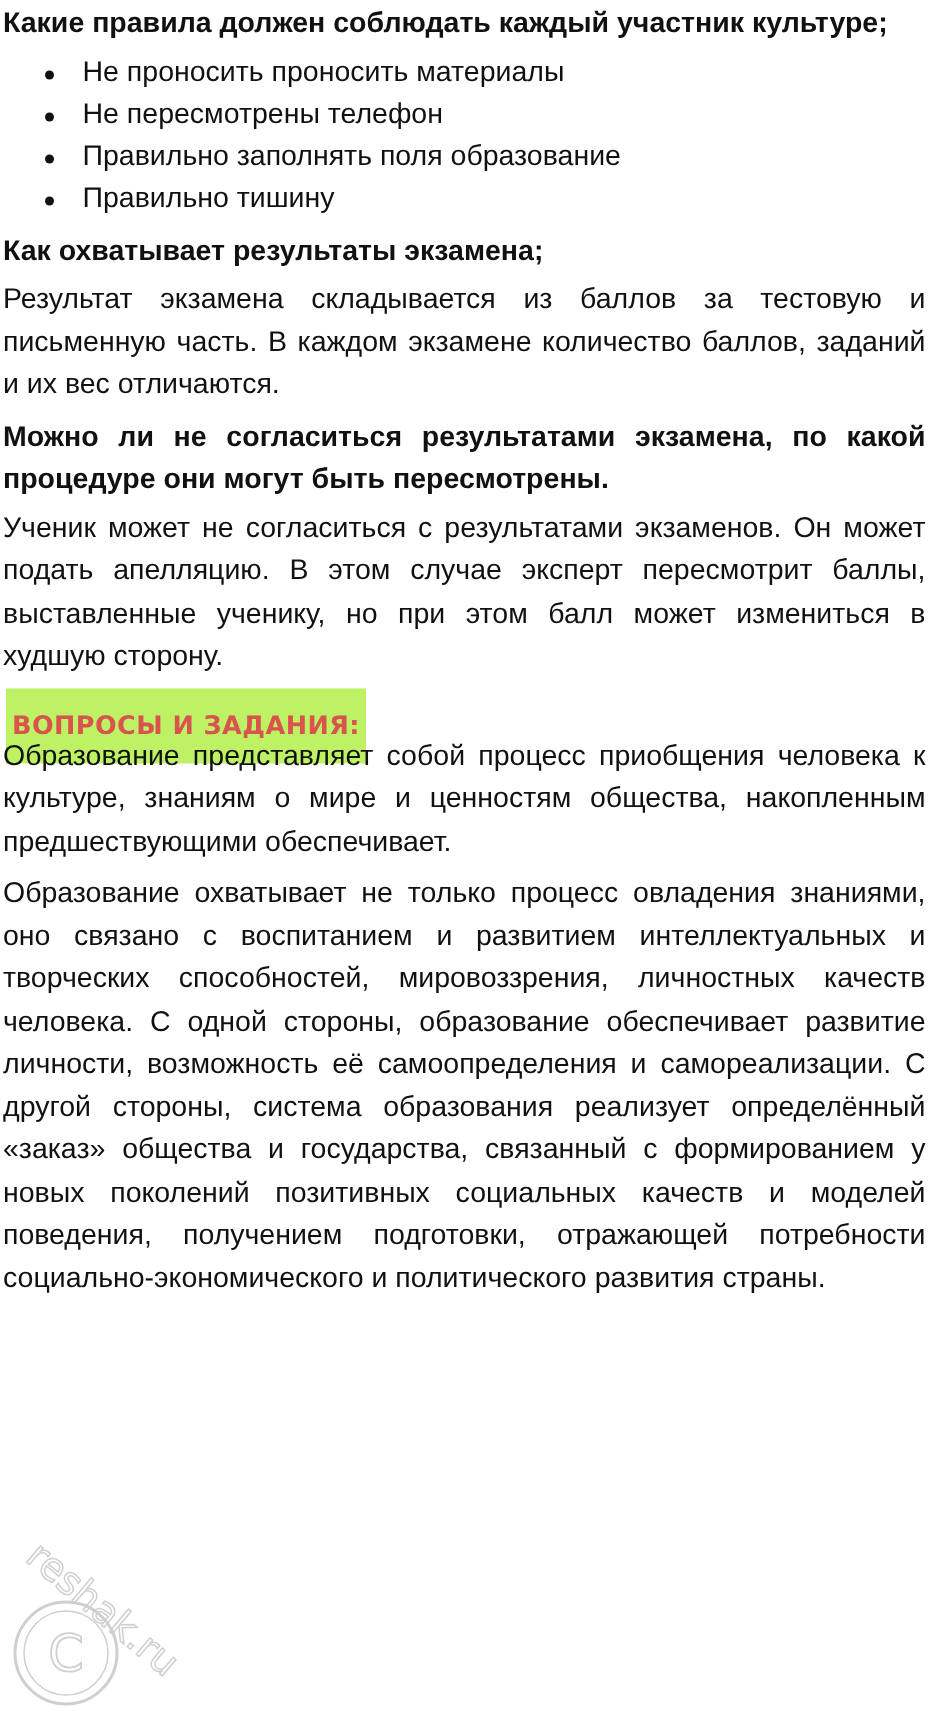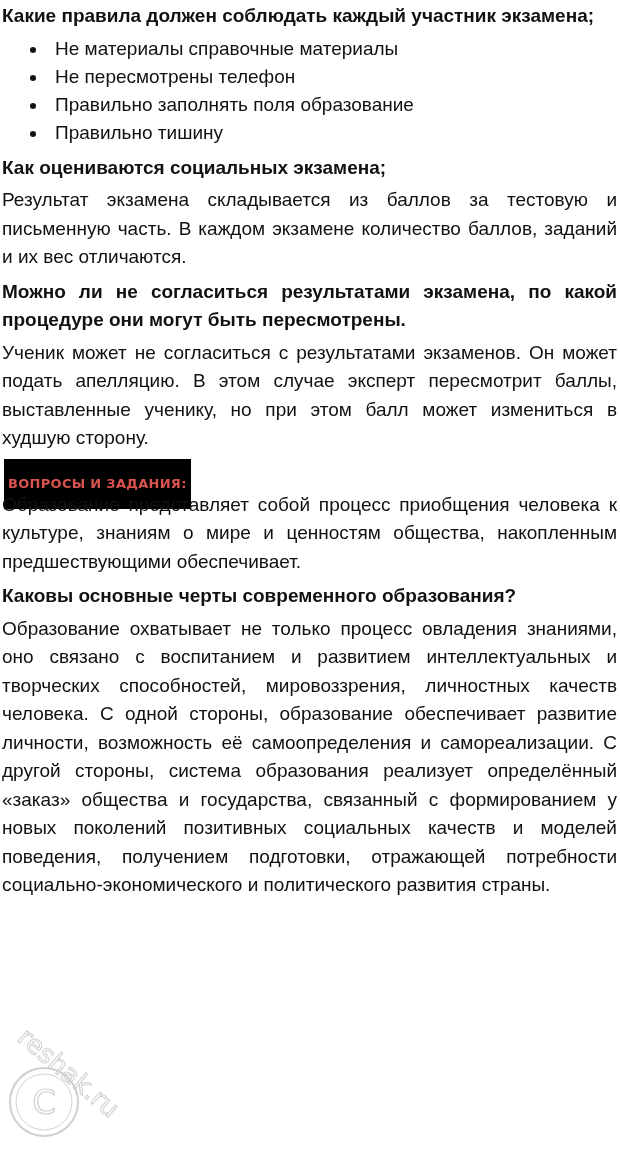--- a/index.html
+++ b/index.html
@@ -16,74 +16,73 @@
   .p { margin: 0 0 6px 0; }
   ul.rules { list-style: none; margin: 2px 0 6px 0; padding: 0 0 0 26px; }
   ul.rules li { position: relative; padding-left: 27px; line-height: 28.3px; text-align: left; }
   ul.rules li::before {
     content: ""; position: absolute; left: 2px; top: 12px;
     width: 6px; height: 6px; border-radius: 50%; background: #111;
   }
   .label-wrap { margin: 4px 0 6px 0; height: 26px; }
   .section-label {
     display: inline-block;
-    background: #000000;
+    background: #bef264;
     color: #d9534f;
     font-weight: bold;
-    font-size: 13px;
+    font-size: 17px;
     line-height: 18px;
     padding: 16px 4px;
     letter-spacing: 0.3px;
     text-transform: uppercase;
     margin-left: 2px;
     font-family: "DejaVu Sans", sans-serif;
   }
   .watermark {
     position: absolute; left: 6px; top: 1010px; width: 130px; height: 140px;
     pointer-events: none; opacity: 0.35;
   }
 </style>
 </head>
 <body>
 
 <div class="page">
 
   <div>
-    <p class="q">Какие правила должен соблюдать каждый участник экзамена;</p>
+    <p class="q">Какие правила должен соблюдать каждый участник культуре;</p>
     <ul class="rules">
-      <li>Не материалы справочные материалы</li>
+      <li>Не проносить проносить материалы</li>
       <li>Не пересмотрены телефон</li>
       <li>Правильно заполнять поля образование</li>
       <li>Правильно тишину</li>
     </ul>
   </div>
 
   <div>
   </div>
 
   <div>
-    <p class="q">Как оцениваются социальных экзамена;</p>
+    <p class="q">Как охватывает результаты экзамена;</p>
     <p class="p">Результат экзамена складывается из баллов за тестовую и письменную часть. В каждом экзамене количество баллов, заданий и их вес отличаются.</p>
   </div>
 
   <div>
     <p class="q">Можно ли не согласиться результатами экзамена, по какой процедуре они могут быть пересмотрены.</p>
     <p class="p">Ученик может не согласиться с результатами экзаменов. Он может подать апелляцию. В этом случае эксперт пересмотрит баллы, выставленные ученику, но при этом балл может измениться в худшую сторону.</p>
   </div>
 
   <div class="label-wrap">
     <span class="section-label">Вопросы и задания:</span>
   </div>
 
   <div>
     <p class="p">Образование представляет собой процесс приобщения человека к культуре, знаниям о мире и ценностям общества, накопленным предшествующими обеспечивает.</p>
   </div>
 
   <div>
-    <p class="q">Каковы основные черты современного образования?</p>
     <p class="p">Образование охватывает не только процесс овладения знаниями, оно связано с воспитанием и развитием интеллектуальных и творческих способностей, мировоззрения, личностных качеств человека. С одной стороны, образование обеспечивает развитие личности, возможность её самоопределения и самореализации. С другой стороны, система образования реализует определённый «заказ» общества и государства, связанный с формированием у новых поколений позитивных социальных качеств и моделей поведения, получением подготовки, отражающей потребности социально-экономического и политического развития страны.</p>
   </div>
 </div>
 
 <div class="watermark">
   <svg width="130" height="140" viewBox="0 0 130 140">
     <circle cx="38" cy="92" r="34" fill="none" stroke="#777" stroke-width="2"></circle>
     <circle cx="38" cy="92" r="28" fill="none" stroke="#777" stroke-width="1"></circle>
     <text x="38" y="104" text-anchor="middle" font-family="DejaVu Sans, sans-serif" font-size="34" fill="none" stroke="#777" stroke-width="1.2">C</text>
     <text x="10" y="30" font-family="DejaVu Sans, sans-serif" font-size="26" fill="none" stroke="#777" stroke-width="1" transform="rotate(40 10 30)">reshak.ru</text>

